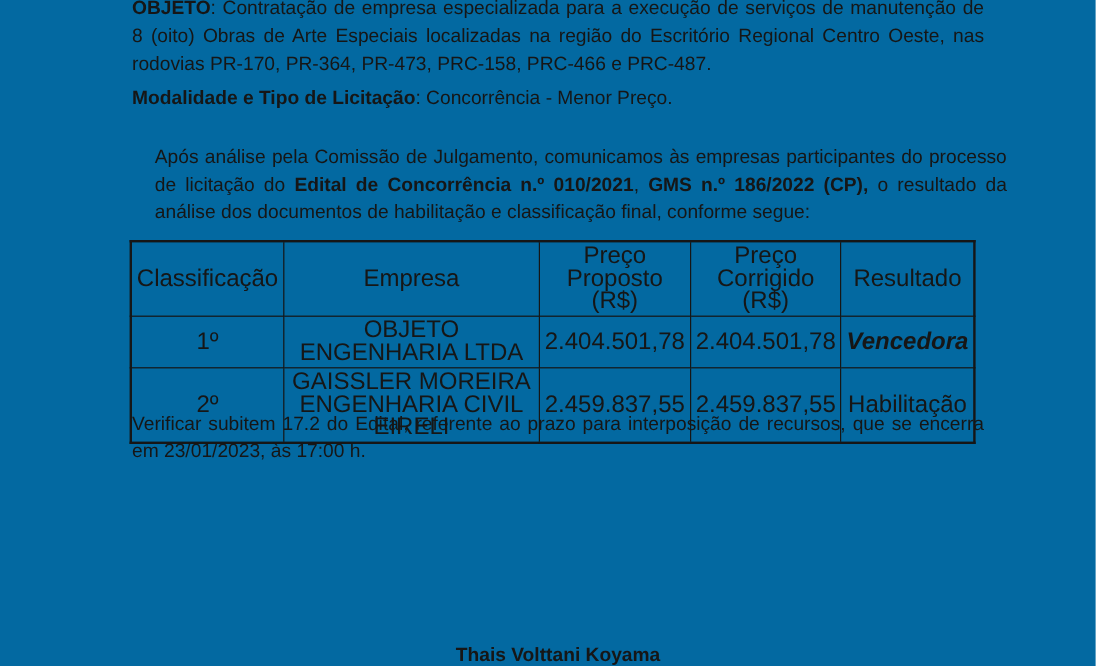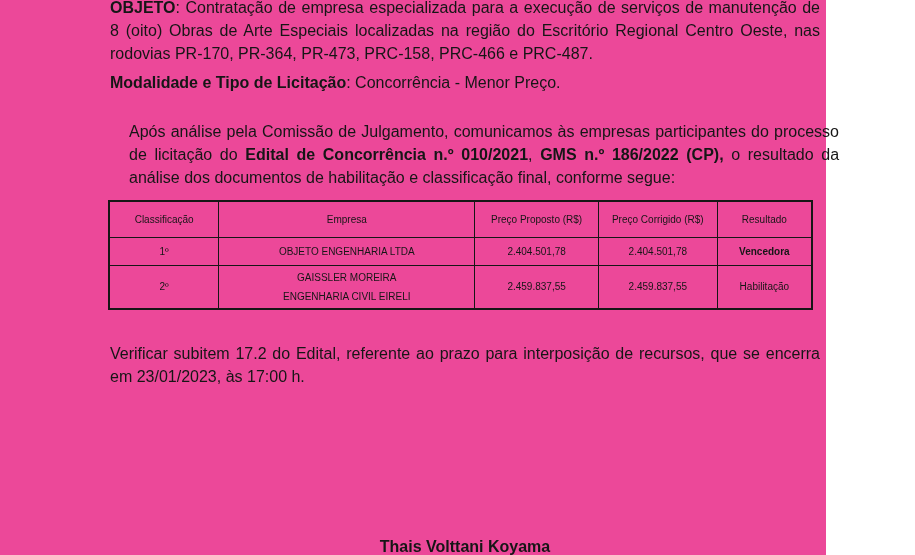--- a/index.html
+++ b/index.html
@@ -5,60 +5,60 @@
   * { margin: 0; padding: 0; box-sizing: border-box; }
   html, body {
     width: 915px; height: 555px;
     background: #ffffff;
     font-family: "Liberation Sans", sans-serif;
     color: #161616;
     overflow: hidden;
   }
   .page {
     position: relative;
-    width: 826px; height: 555px;
-    background: #ec4899;
+    width: 913px; height: 555px;
+    background: #0369a1;
   }
   .para {
     position: absolute;
     left: 110px;
     width: 710px;
     font-size: 16px;
     line-height: 23px;
     text-align: justify;
   }
   .bold { font-weight: bold; }
   .center { text-align: center; }
 
   
   table.results {
     position: absolute;
     left: 108px; top: 200px;
     width: 705px;
     border-collapse: collapse;
     border: 2px solid #161616;
-    font-size: 10px;
+    font-size: 20px;
     line-height: 19px;
   }
   table.results th, table.results td {
     border: 1px solid #161616;
     font-weight: normal;
     text-align: center;
     vertical-align: middle;
     padding: 2px 4px;
   }
   table.results th { height: 36px; }
   tr.row-1 td { height: 28px; }
   tr.row-2 td { height: 44px; }
   td.cell-empresa {
     text-align: left;
     padding-left: 9px;
     white-space: pre-line;
   }
-  td.cell-resultado.bold { font-weight: bold; }
+  td.cell-resultado.bold { font-weight: bold; font-style: italic; }
 </style>
 </head>
 <body>
 
 <div class="page">
 
   <p class="para" style="top: -4px;"><span class="bold">OBJETO</span><span>: Contratação de empresa especializada para a execução de serviços de manutenção de 8 (oito) Obras de Arte Especiais localizadas na região do Escritório Regional Centro Oeste, nas rodovias PR-170, PR-364, PR-473, PRC-158, PRC-466 e PRC-487.</span></p>
 
   <p class="para" style="top: 71px;"><span class="bold">Modalidade e Tipo de Licitação</span><span>: Concorrência - Menor Preço.</span></p>
 

